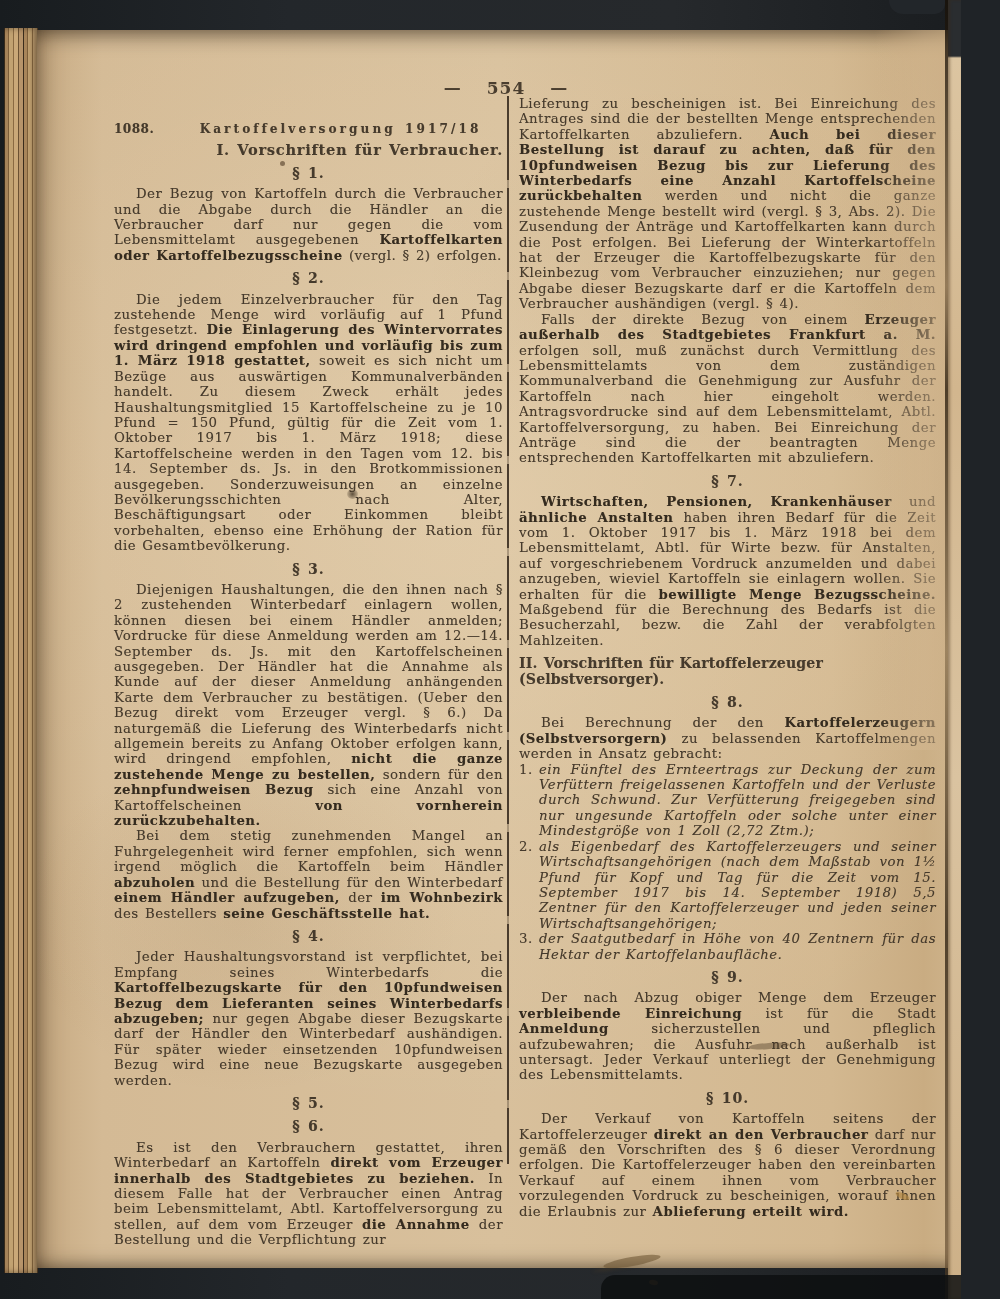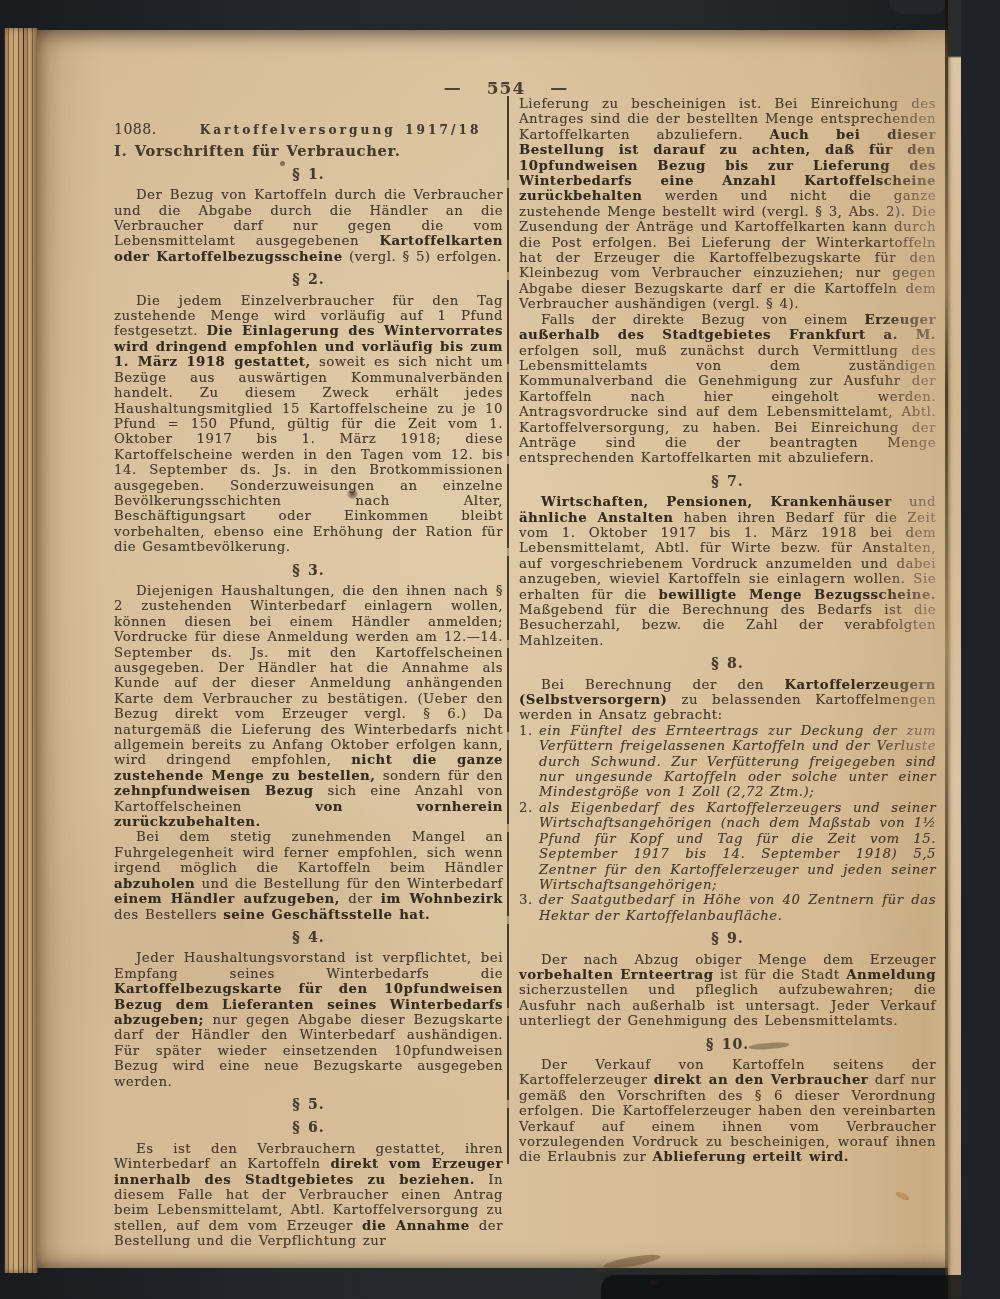--- a/index.html
+++ b/index.html
@@ -41,23 +41,23 @@
   .pagenum{position:absolute;left:369px;top:48px;width:200px;text-align:center;
     font-size:17px;font-weight:700;word-spacing:18px;letter-spacing:1px;color:#4a3e2f;}
   .col{position:absolute;font-size:13.2px;line-height:15.4px;text-align:justify;
     letter-spacing:.55px;word-spacing:1.5px;
     text-shadow:.3px .3px .4px rgba(62,46,28,.35);}
   .col-left{left:77px;top:92px;width:389px;}
   .col-right{left:482px;top:66px;width:417px;}
   .divider{position:absolute;left:470px;top:66px;width:2px;height:1068px;
     background:repeating-linear-gradient(180deg,#4a3c2d 0 84px,rgba(74,60,45,.35) 84px 92px);}
   .entry-row{display:flex;align-items:baseline;margin-bottom:2px;}
-  .entry-no{flex:none;width:64px;font-weight:400;font-size:14px;letter-spacing:.5px;}
+  .entry-no{flex:none;width:64px;font-weight:700;font-size:12px;letter-spacing:.5px;}
   .art-title{flex:1;text-align:center;font-weight:700;font-size:12px;letter-spacing:.26em;word-spacing:2px;}
-  .part-head{text-align:left;font-weight:700;font-size:14.5px;letter-spacing:.8px;margin:5px 0 4px;}
+  .part-head{text-align:right;font-weight:700;font-size:14.5px;letter-spacing:.8px;margin:5px 0 4px;}
   .part-head2{text-align:left;font-weight:700;font-size:14px;letter-spacing:.2px;word-spacing:1px;margin:8px 0 2px;}
   .sec-head{text-align:center;font-weight:700;font-size:14px;margin:8px 0 5px;letter-spacing:1px;}
   .para{margin:0;text-indent:22px;}
   .para.noindent{text-indent:0;}
   .b{font-weight:700;color:#342b1f;}
   .li{display:flex;margin:0;}
   .li-no{flex:none;width:20px;}
   .li-text{flex:1;text-align:justify;font-style:italic;}
 
   
@@ -89,21 +89,21 @@
     <div class="divider"></div>
 
     <div class="col col-left">
       <div class="entry-row">
         <span class="entry-no">1088.</span>
         <span class="art-title">Kartoffelversorgung 1917/18</span>
       </div>
       <div class="part-head">I. Vorschriften für Verbraucher.</div>
 
       <div class="sec-head">§ 1.</div>
-      <p class="para"><span>Der Bezug von Kartoffeln durch die Verbraucher und die Abgabe durch die Händler an die Verbraucher darf nur gegen die vom Lebensmittelamt ausgegebenen </span><span class="b">Kartoffelkarten oder Kartoffelbezugsscheine</span><span> (vergl. § 5) erfolgen.</span></p>
+      <p class="para"><span>Der Bezug von Kartoffeln durch die Verbraucher und die Abgabe durch die Händler an die Verbraucher darf nur gegen die vom Lebensmittelamt ausgegebenen </span><span class="b">Kartoffelkarten oder Kartoffelbezugsscheine</span><span> (vergl. § 2) erfolgen.</span></p>
 
       <div class="sec-head">§ 2.</div>
       <p class="para"><span>Die jedem Einzelverbraucher für den Tag zustehende Menge wird vorläufig auf 1 Pfund festgesetzt. </span><span class="b">Die Einlagerung des Wintervorrates wird dringend empfohlen und vorläufig bis zum 1. März 1918 gestattet,</span><span> soweit es sich nicht um Bezüge aus auswärtigen Kommunalverbänden handelt. Zu diesem Zweck erhält jedes Haushaltungsmitglied 15 Kartoffelscheine zu je 10 Pfund = 150 Pfund, gültig für die Zeit vom 1. Oktober 1917 bis 1. März 1918; diese Kartoffelscheine werden in den Tagen vom 12. bis 14. September ds. Js. in den Brotkommissionen ausgegeben. Sonderzuweisungen an einzelne Bevölkerungsschichten nach Alter, Beschäftigungsart oder Einkommen bleibt vorbehalten, ebenso eine Erhöhung der Ration für die Gesamtbevölkerung.</span></p>
 
       <div class="sec-head">§ 3.</div>
       <p class="para"><span>Diejenigen Haushaltungen, die den ihnen nach § 2 zustehenden Winterbedarf einlagern wollen, können diesen bei einem Händler anmelden; Vordrucke für diese Anmeldung werden am 12.—14. September ds. Js. mit den Kartoffelscheinen ausgegeben. Der Händler hat die Annahme als Kunde auf der dieser Anmeldung anhängenden Karte dem Verbraucher zu bestätigen. (Ueber den Bezug direkt vom Erzeuger vergl. § 6.) Da naturgemäß die Lieferung des Winterbedarfs nicht allgemein bereits zu Anfang Oktober erfolgen kann, wird dringend empfohlen, </span><span class="b">nicht die ganze zustehende Menge zu bestellen,</span><span> sondern für den </span><span class="b">zehnpfundweisen Bezug</span><span> sich eine Anzahl von Kartoffelscheinen </span><span class="b">von vornherein zurückzubehalten.</span></p>
       <p class="para"><span>Bei dem stetig zunehmenden Mangel an Fuhrgelegenheit wird ferner empfohlen, sich wenn irgend möglich die Kartoffeln beim Händler </span><span class="b">abzuholen</span><span> und die Bestellung für den Winterbedarf </span><span class="b">einem Händler aufzugeben,</span><span> der </span><span class="b">im Wohnbezirk</span><span> des Bestellers </span><span class="b">seine Geschäftsstelle hat.</span></p>
 
       <div class="sec-head">§ 4.</div>
       <p class="para"><span>Jeder Haushaltungsvorstand ist verpflichtet, bei Empfang seines Winterbedarfs die </span><span class="b">Kartoffelbezugskarte für den 10pfundweisen Bezug dem Lieferanten seines Winterbedarfs abzugeben;</span><span> nur gegen Abgabe dieser Bezugskarte darf der Händler den Winterbedarf aushändigen. Für später wieder einsetzenden 10pfundweisen Bezug wird eine neue Bezugskarte ausgegeben werden.</span></p>
@@ -114,38 +114,39 @@
       <p class="para"><span>Es ist den Verbrauchern gestattet, ihren Winterbedarf an Kartoffeln </span><span class="b">direkt vom Erzeuger innerhalb des Stadtgebietes zu beziehen.</span><span> In diesem Falle hat der Verbraucher einen Antrag beim Lebensmittelamt, Abtl. Kartoffelversorgung zu stellen, auf dem vom Erzeuger </span><span class="b">die Annahme</span><span> der Bestellung und die Verpflichtung zur</span></p>
     </div>
 
     <div class="col col-right">
       <p class="para noindent"><span>Lieferung zu bescheinigen ist. Bei Einreichung des Antrages sind die der bestellten Menge entsprechenden Kartoffelkarten abzuliefern. </span><span class="b">Auch bei dieser Bestellung ist darauf zu achten, daß für den 10pfundweisen Bezug bis zur Lieferung des Winterbedarfs eine Anzahl Kartoffelscheine zurückbehalten</span><span> werden und nicht die ganze zustehende Menge bestellt wird (vergl. § 3, Abs. 2). Die Zusendung der Anträge und Kartoffelkarten kann durch die Post erfolgen. Bei Lieferung der Winterkartoffeln hat der Erzeuger die Kartoffelbezugskarte für den Kleinbezug vom Verbraucher einzuziehen; nur gegen Abgabe dieser Bezugskarte darf er die Kartoffeln dem Verbraucher aushändigen (vergl. § 4).</span></p>
       <p class="para"><span>Falls der direkte Bezug von einem </span><span class="b">Erzeuger außerhalb des Stadtgebietes Frankfurt a. M.</span><span> erfolgen soll, muß zunächst durch Vermittlung des Lebensmittelamts von dem zuständigen Kommunalverband die Genehmigung zur Ausfuhr der Kartoffeln nach hier eingeholt werden. Antragsvordrucke sind auf dem Lebensmittelamt, Abtl. Kartoffelversorgung, zu haben. Bei Einreichung der Anträge sind die der beantragten Menge entsprechenden Kartoffelkarten mit abzuliefern.</span></p>
 
       <div class="sec-head">§ 7.</div>
       <p class="para"><span class="b">Wirtschaften, Pensionen, Krankenhäuser</span><span> und </span><span class="b">ähnliche Anstalten</span><span> haben ihren Bedarf für die Zeit vom 1. Oktober 1917 bis 1. März 1918 bei dem Lebensmittelamt, Abtl. für Wirte bezw. für Anstalten, auf vorgeschriebenem Vordruck anzumelden und dabei anzugeben, wieviel Kartoffeln sie einlagern wollen. Sie erhalten für die </span><span class="b">bewilligte Menge Bezugsscheine.</span><span> Maßgebend für die Berechnung des Bedarfs ist die Besucherzahl, bezw. die Zahl der verabfolgten Mahlzeiten.</span></p>
 
+      <div class="part-head2">II. Vorschriften für Kartoffelerzeuger (Selbstversorger).</div>
 
       <div class="sec-head">§ 8.</div>
       <p class="para"><span>Bei Berechnung der den </span><span class="b">Kartoffelerzeugern (Selbstversorgern)</span><span> zu belassenden Kartoffelmengen werden in Ansatz gebracht:</span></p>
       <div class="li">
         <span class="li-no">1.</span>
         <span class="li-text"><span>ein Fünftel des Ernteertrags zur Deckung der zum Verfüttern freigelassenen Kartoffeln und der Verluste durch Schwund. Zur Verfütterung freigegeben sind nur ungesunde Kartoffeln oder solche unter einer Mindestgröße von 1 Zoll (2,72 Ztm.);</span></span>
       </div>
       <div class="li">
         <span class="li-no">2.</span>
         <span class="li-text"><span>als Eigenbedarf des Kartoffelerzeugers und seiner Wirtschaftsangehörigen (nach dem Maßstab von 1½ Pfund für Kopf und Tag für die Zeit vom 15. September 1917 bis 14. September 1918) 5,5 Zentner für den Kartoffelerzeuger und jeden seiner Wirtschaftsangehörigen;</span></span>
       </div>
       <div class="li">
         <span class="li-no">3.</span>
         <span class="li-text"><span>der Saatgutbedarf in Höhe von 40 Zentnern für das Hektar der Kartoffelanbaufläche.</span></span>
       </div>
 
       <div class="sec-head">§ 9.</div>
-      <p class="para"><span>Der nach Abzug obiger Menge dem Erzeuger </span><span class="b">vorbehalten Ernteertrag</span><span> ist für die Stadt </span><span class="b">Anmeldung</span><span> sicherzustellen und pfleglich aufzubewahren; die Ausfuhr nach außerhalb ist untersagt. Jeder Verkauf unterliegt der Genehmigung des Lebensmittelamts.</span></p>
+      <p class="para"><span>Der nach Abzug obiger Menge dem Erzeuger </span><span class="b">verbleibende Einreichung</span><span> ist für die Stadt </span><span class="b">Anmeldung</span><span> sicherzustellen und pfleglich aufzubewahren; die Ausfuhr nach außerhalb ist untersagt. Jeder Verkauf unterliegt der Genehmigung des Lebensmittelamts.</span></p>
 
       <div class="sec-head">§ 10.</div>
       <p class="para"><span>Der Verkauf von Kartoffeln seitens der Kartoffelerzeuger </span><span class="b">direkt an den Verbraucher</span><span> darf nur gemäß den Vorschriften des § 6 dieser Verordnung erfolgen. Die Kartoffelerzeuger haben den vereinbarten Verkauf auf einem ihnen vom Verbraucher vorzulegenden Vordruck zu bescheinigen, worauf ihnen die Erlaubnis zur </span><span class="b">Ablieferung erteilt wird.</span></p>
     </div>
 
     <div class="speck speck-a"></div>
     <div class="blot"></div>
     <div class="smudge-amt"></div>
     <div class="pen-smudge"></div>
     <div class="fleck"></div>

